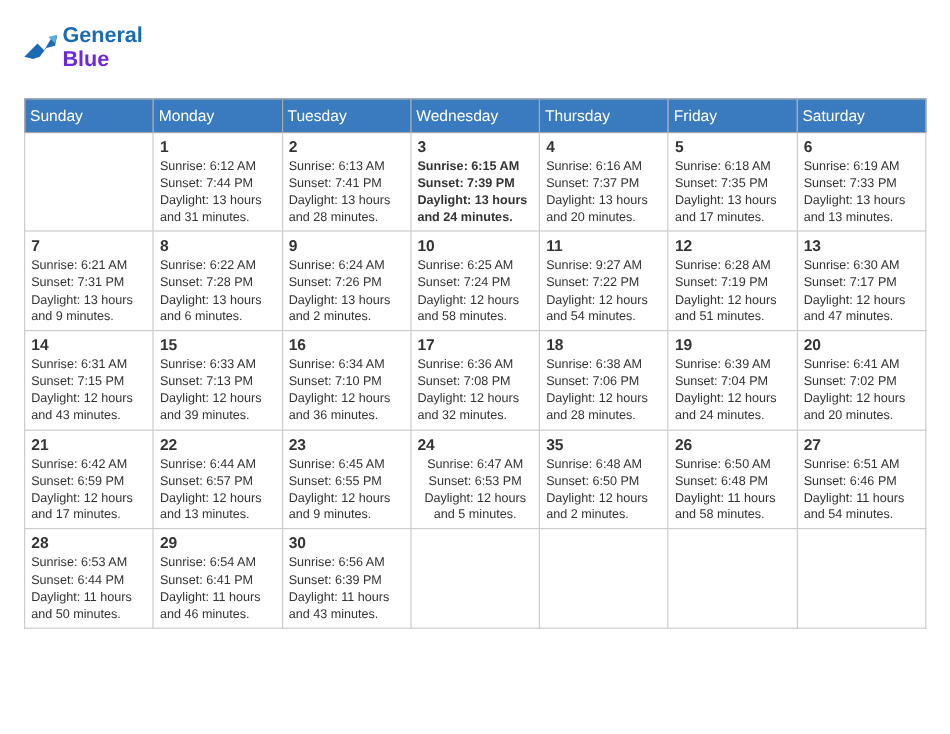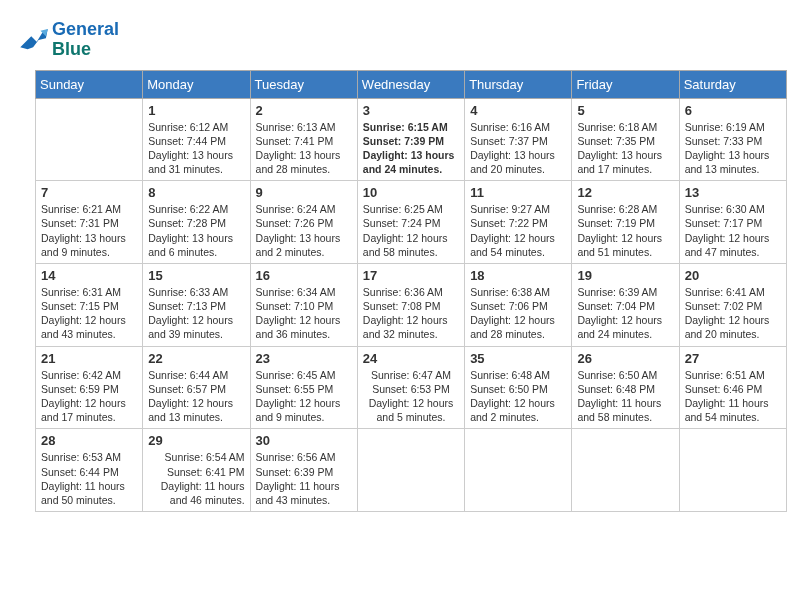--- a/index.html
+++ b/index.html
@@ -7,21 +7,21 @@
       font-family: Arial, sans-serif;
       background: #fff;
       width: 792px;
       min-height: 612px;
       padding: 20px;
     }
     .header {
       display: flex;
       align-items: center;
       justify-content: space-between;
-      margin-bottom: 10px;
+      margin-bottom: 22px;
     }
     .logo {
       display: flex;
       align-items: center;
       gap: 4px;
     }
     .logo-text {
       font-size: 18px;
       font-weight: bold;
       color: #333;
@@ -43,21 +43,20 @@
       font-weight: normal;
     }
     .subtitle {
       font-size: 14px;
       color: #555;
     }
     table {
       width: 100%;
       border-collapse: collapse;
       font-size: 11px;
-      margin-left: 15px;
     }
     thead tr th {
       background-color: #3a7abf;
       color: #fff;
       padding: 6px 4px;
       text-align: left;
       font-size: 13px;
       font-weight: normal;
       border: 1px solid #aaa;
     }
@@ -85,21 +84,21 @@
 <body>
 
 <div class="header">
   <div class="logo">
     <svg class="logo-bird" viewBox="0 0 30 24">
       <polygon points="0,20 12,8 18,14 24,4 30,0 28,10 20,12 14,20 8,22" fill="#1a6bb5"></polygon>
       <polygon points="22,2 30,0 28,8" fill="#5aabdf"></polygon>
     </svg>
     <div class="logo-text">
       <div><span>General</span></div>
-      <div><span style="color:#0f766e;">Blue</span></div>
+      <div><span style="color:#6d28d9;">Blue</span></div>
     </div>
   </div>
   <div class="title-block">
     <div class="month-title"></div>
     <div class="subtitle"></div>
   </div>
 </div>
 
 <table>
   <thead>
@@ -315,21 +314,21 @@
       <tr>
         <td>
           <span class="day-number">28</span>
           <div class="day-info" style="white-space: pre-line;">Sunrise: 6:53 AM
 Sunset: 6:44 PM
 Daylight: 11 hours
 and 50 minutes.</div>
         </td>
         <td>
           <span class="day-number">29</span>
-          <div class="day-info" style="white-space: pre-line; text-align: right;">Sunrise: 6:54 AM
+          <div class="day-info" style="white-space: pre-line;">Sunrise: 6:54 AM
 Sunset: 6:41 PM
 Daylight: 11 hours
 and 46 minutes.</div>
         </td>
         <td>
           <span class="day-number">30</span>
           <div class="day-info" style="white-space: pre-line;">Sunrise: 6:56 AM
 Sunset: 6:39 PM
 Daylight: 11 hours
 and 43 minutes.</div>

